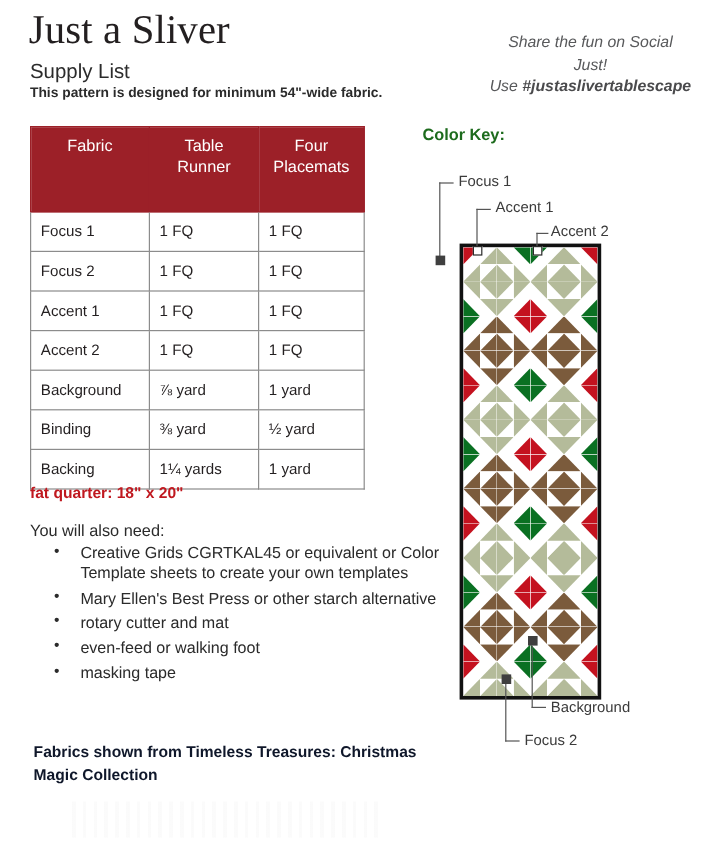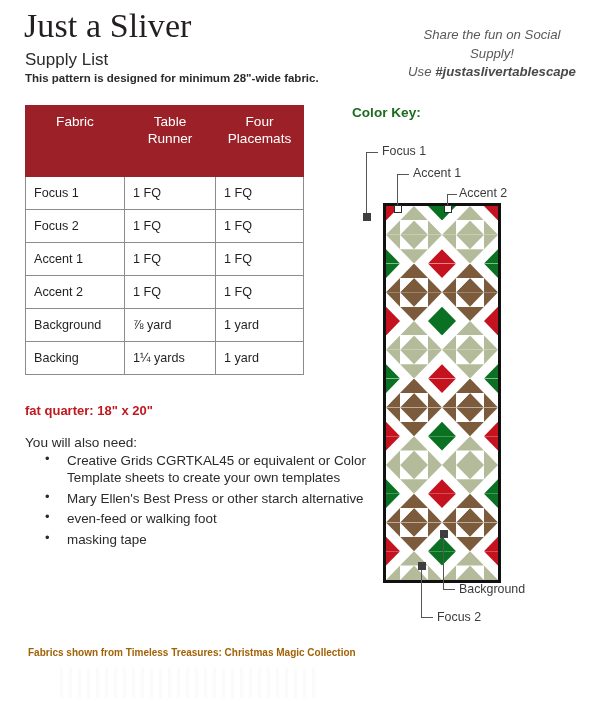--- a/index.html
+++ b/index.html
@@ -69,22 +69,22 @@
   }
   ul.needs li{
     position:relative;font-size:13.4px;line-height:1.28;
     color:#2b2b2b;margin-bottom:3.5px;padding-left:22px;
   }
   ul.needs li:before{
     content:"\2022";position:absolute;left:0;top:-1px;
     font-size:13px;color:#2b2b2b;
   }
   .fabrics{
-    position:absolute;left:28px;top:646px;width:330px;
-    font-size:10px;font-weight:700;color:#a16207;line-height:1.45;
+    position:absolute;left:28px;top:618px;width:330px;
+    font-size:13px;font-weight:700;color:#0f172a;line-height:1.45;
   }
 
   
   .ckey{
     position:absolute;left:352px;top:105px;
     font-size:13.6px;font-weight:700;color:#1d6b1d;
   }
   .quilt-wrap{position:absolute;left:352px;top:130px;width:248px;height:520px;}
 
   .quilt{
@@ -128,25 +128,25 @@
       repeating-linear-gradient(90deg,#888 0 3px,transparent 3px 9px);
   }
 </style>
 </head>
 <body>
 
 <div class="page">
 
   <div class="title">Just a Sliver</div>
   <div class="subtitle">Supply List</div>
-  <div class="note">This pattern is designed for minimum 28"-wide fabric.</div>
+  <div class="note">This pattern is designed for minimum 54"-wide fabric.</div>
 
   <div class="social">
     <span>Share the fun on Social</span><br>
-    <span>Supply!</span><br>
+    <span>Just!</span><br>
     <span>Use </span><b>#justaslivertablescape</b>
   </div>
 
   <table class="tbl">
     <colgroup>
         <col class="c1">
         <col class="c2">
         <col class="c3">
       </colgroup>
     <thead>
@@ -176,33 +176,39 @@
         <td>Accent 2</td>
         <td>1 FQ</td>
         <td>1 FQ</td>
       </tr>
       <tr>
         <td>Background</td>
         <td>⅞ yard</td>
         <td>1 yard</td>
       </tr>
       <tr>
+        <td>Binding</td>
+        <td>⅜ yard</td>
+        <td>½ yard</td>
+      </tr>
+      <tr>
         <td>Backing</td>
         <td>1¼ yards</td>
         <td>1 yard</td>
       </tr>
     </tbody>
   </table>
 
   <div class="fq">fat quarter: 18" x 20"</div>
   <div class="alsoneed">You will also need:</div>
 
   <ul class="needs">
     <li>Creative Grids CGRTKAL45 or equivalent or Color Template sheets to create your own templates</li>
     <li>Mary Ellen's Best Press or other starch alternative</li>
+    <li>rotary cutter and mat</li>
     <li>even-feed or walking foot</li>
     <li>masking tape</li>
   </ul>
 
   <div class="fabrics">Fabrics shown from Timeless Treasures: Christmas Magic Collection</div>
 
   <div class="ckey">Color Key:</div>
 
   <div class="quilt-wrap">
 

